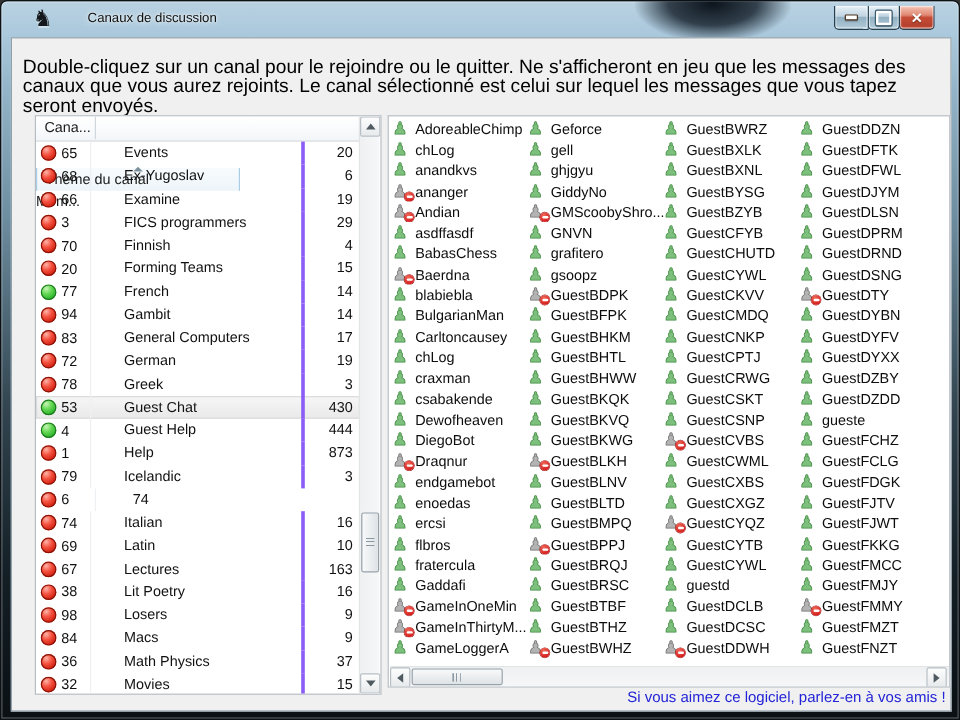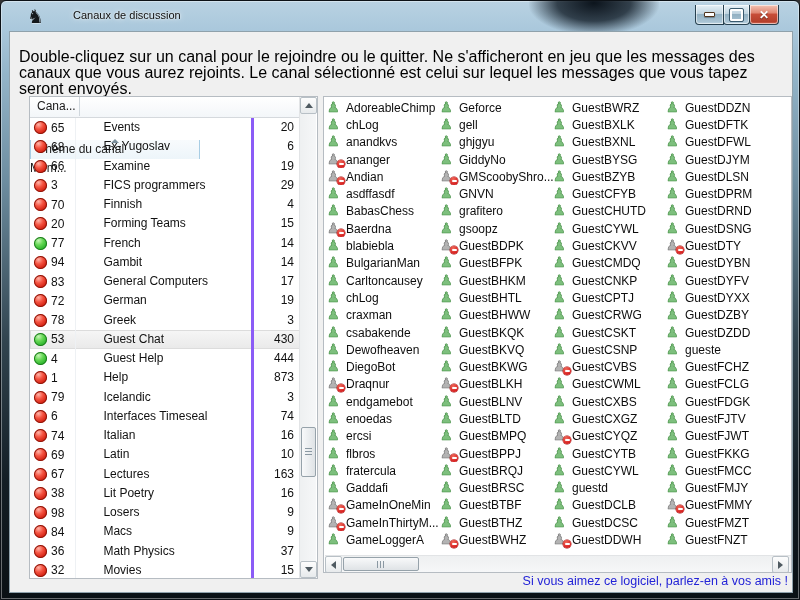--- a/index.html
+++ b/index.html
@@ -226,21 +226,20 @@
             <b>79</b>
           </span>
           <span class="c2">Icelandic</span>
           <span class="c3">3</span>
         </div>
         <div class="trow">
           <span class="c1">
             <i class="led red"></i>
             <b>6</b>
           </span>
-          <span class="c2">Interfaces Timeseal</span>
           <span class="c3">74</span>
         </div>
         <div class="trow">
           <span class="c1">
             <i class="led red"></i>
             <b>74</b>
           </span>
           <span class="c2">Italian</span>
           <span class="c3">16</span>
         </div>

